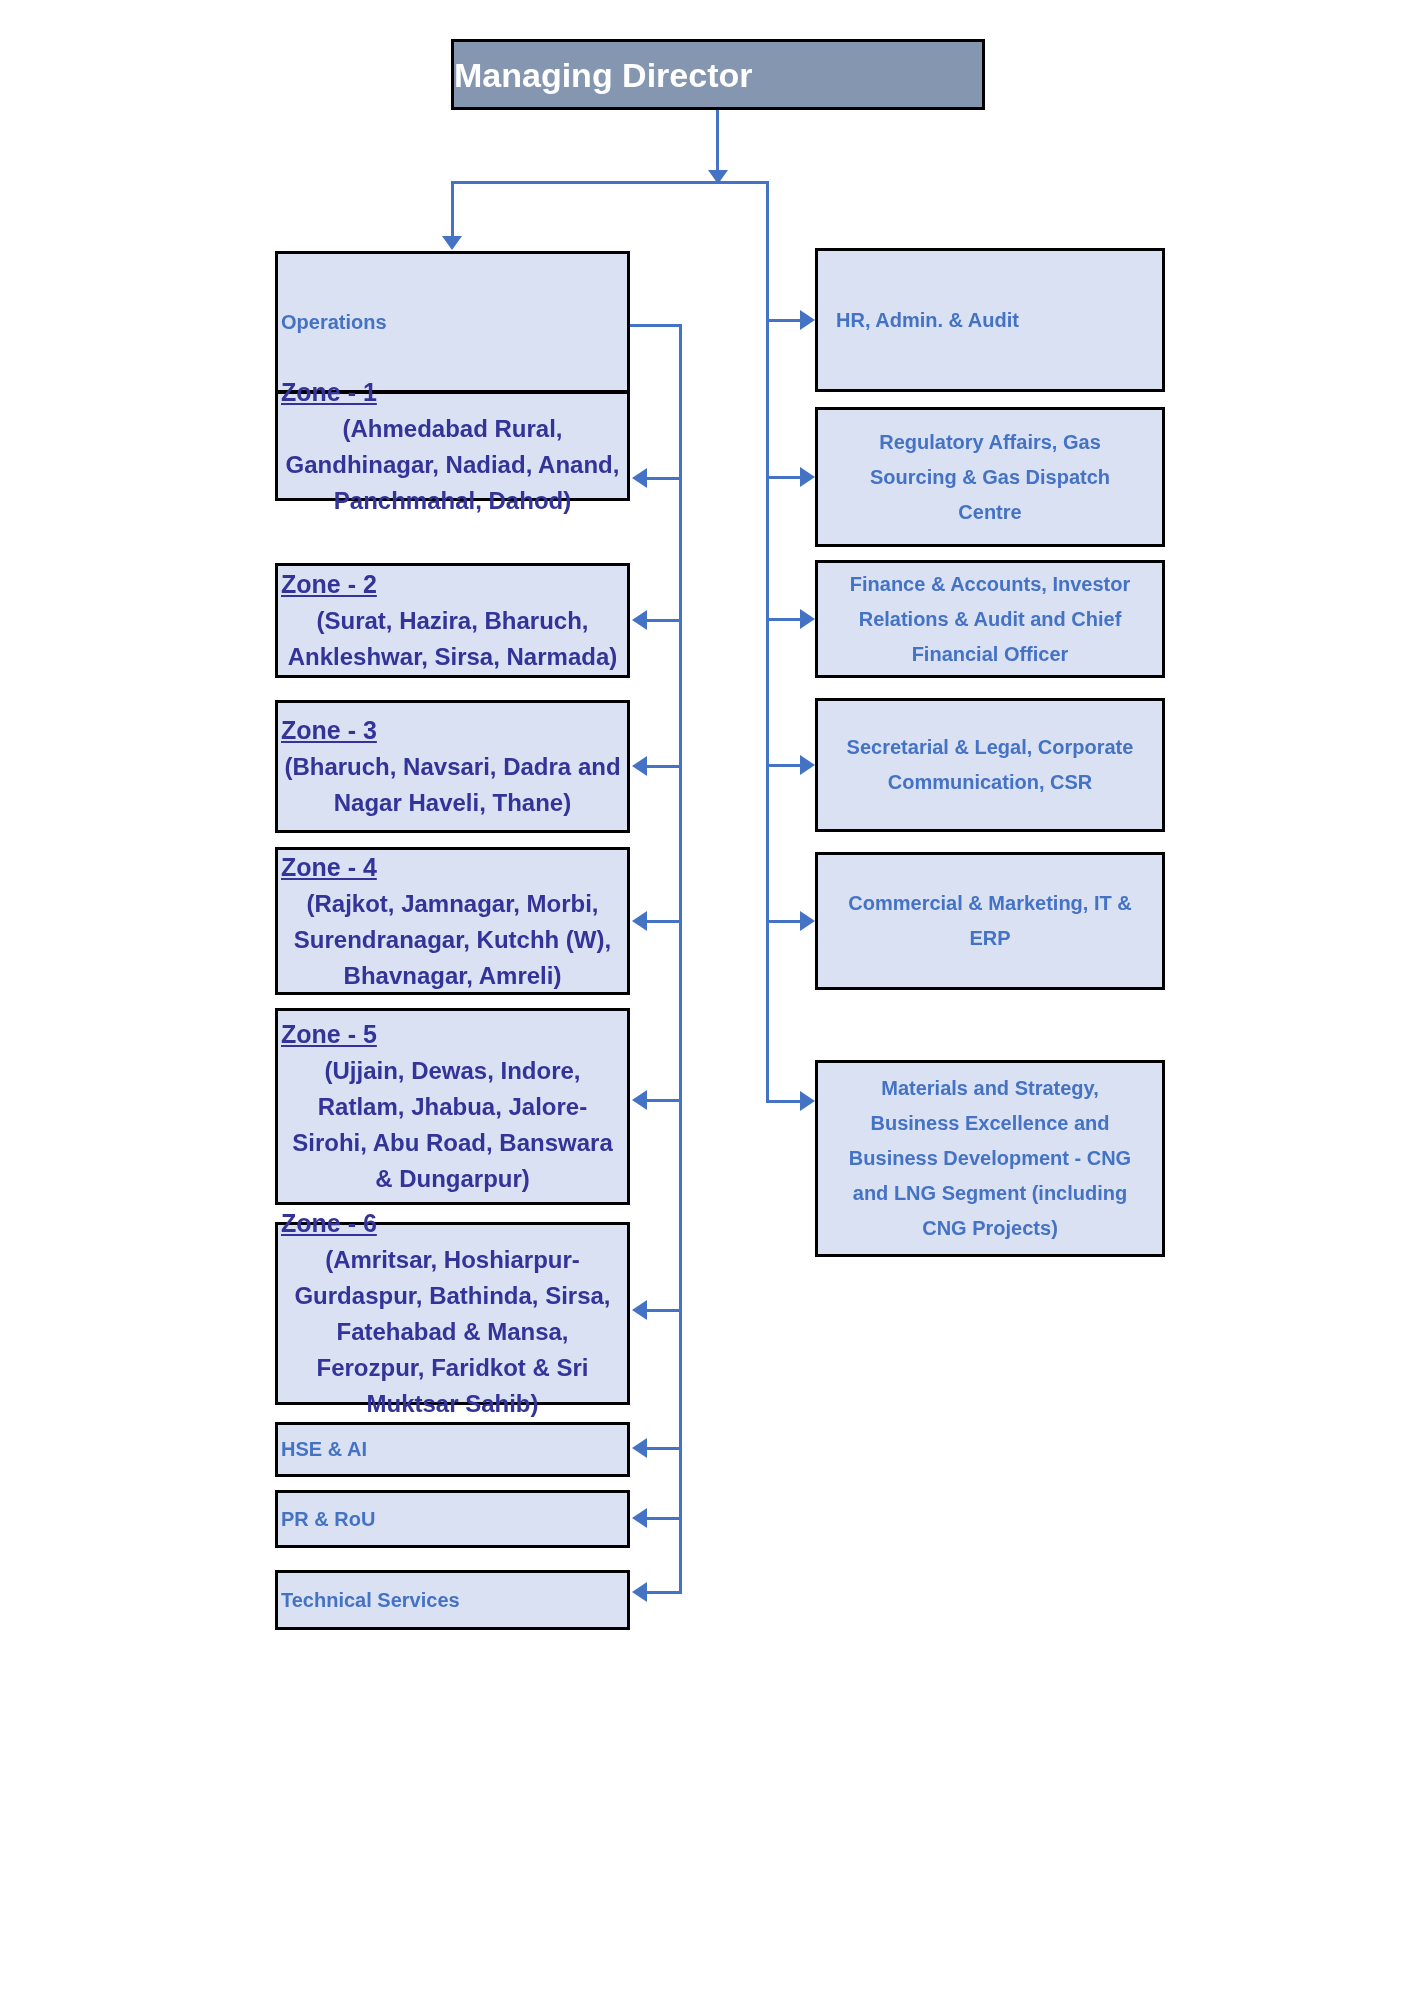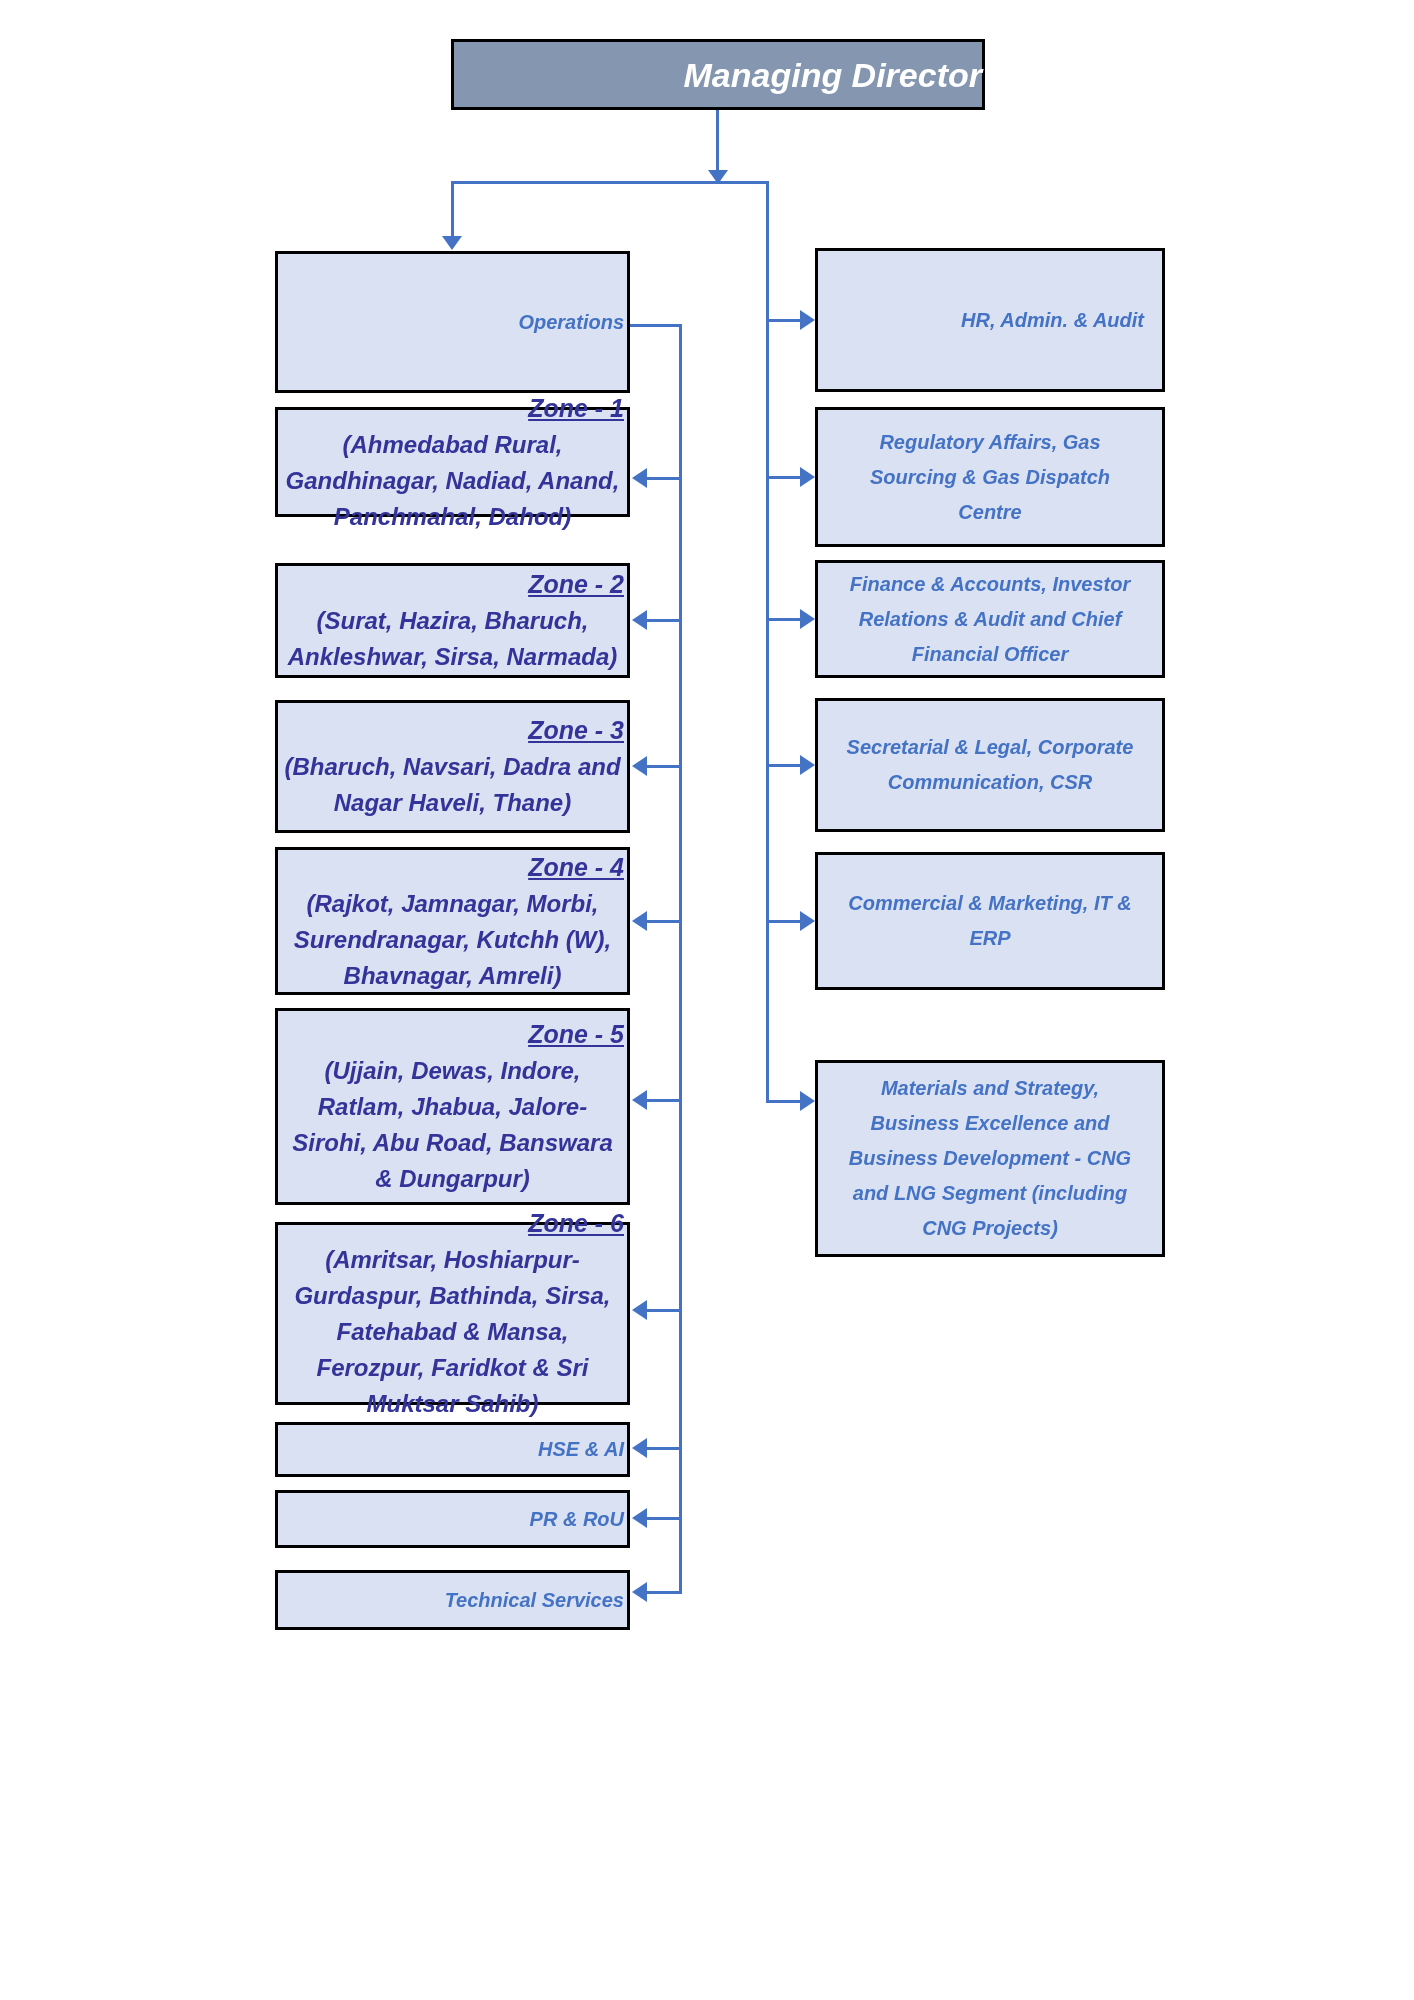--- a/index.html
+++ b/index.html
@@ -3,21 +3,21 @@
 <meta charset="utf-8">
 <title>Organisation Chart</title>
 <style>
   html,body { margin:0; padding:0; background:#ffffff; }
   body { width:1414px; height:2000px; position:relative;
          font-family:"Liberation Sans", sans-serif; font-weight:bold; }
   .stage { position:absolute; left:0; top:0; width:1414px; height:2000px; }
 
   .box { position:absolute; box-sizing:border-box; background:#D9E1F2;
          border:3px solid #000000; display:flex; flex-direction:column;
-         align-items:flex-end; justify-content:center; text-align:center;font-style:italic; }
+         align-items:flex-start; justify-content:center; text-align:center; }
   .left-box  { left:275px; width:355px; padding:0 3px; }
   .right-box { left:815px; width:350px; padding:0 18px; }
 
   .root-box { left:451px; top:39px; width:534px; height:71px;
               background:#8496B0; border:3px solid #000000; }
   .root-label { color:#ffffff; font-size:34px; line-height:1; }
 
   .accent-label { color:#4472C4; font-size:20px; line-height:35px; }
   .zone-title   { color:#333399; font-size:25px; line-height:37px;
                   text-decoration:underline; }
@@ -81,21 +81,21 @@
   <div class="arr arr-right" style="left:800px;top:755px"></div>
   <div class="line" style="left:766px;top:920px;width:34px;height:3px"></div>
   <div class="arr arr-right" style="left:800px;top:911px"></div>
   <div class="line" style="left:766px;top:1100px;width:34px;height:3px"></div>
   <div class="arr arr-right" style="left:800px;top:1091px"></div>
 
   <div class="box left-box" style="top:251px;height:142px">
     <div class="accent-label">Operations</div>
   </div>
 
-  <div class="box left-box" style="top:407px;height:110px">
+  <div class="box left-box" style="top:391px;height:110px">
     <div class="zone-title">Zone - 1</div>
     <div class="zone-body">(Ahmedabad Rural, Gandhinagar, Nadiad, Anand, Panchmahal, Dahod)</div>
   </div>
 
   <div class="box left-box" style="top:563px;height:115px">
     <div class="zone-title">Zone - 2</div>
     <div class="zone-body">(Surat, Hazira, Bharuch, Ankleshwar, Sirsa, Narmada)</div>
   </div>
 
   <div class="box left-box" style="top:700px;height:133px">

